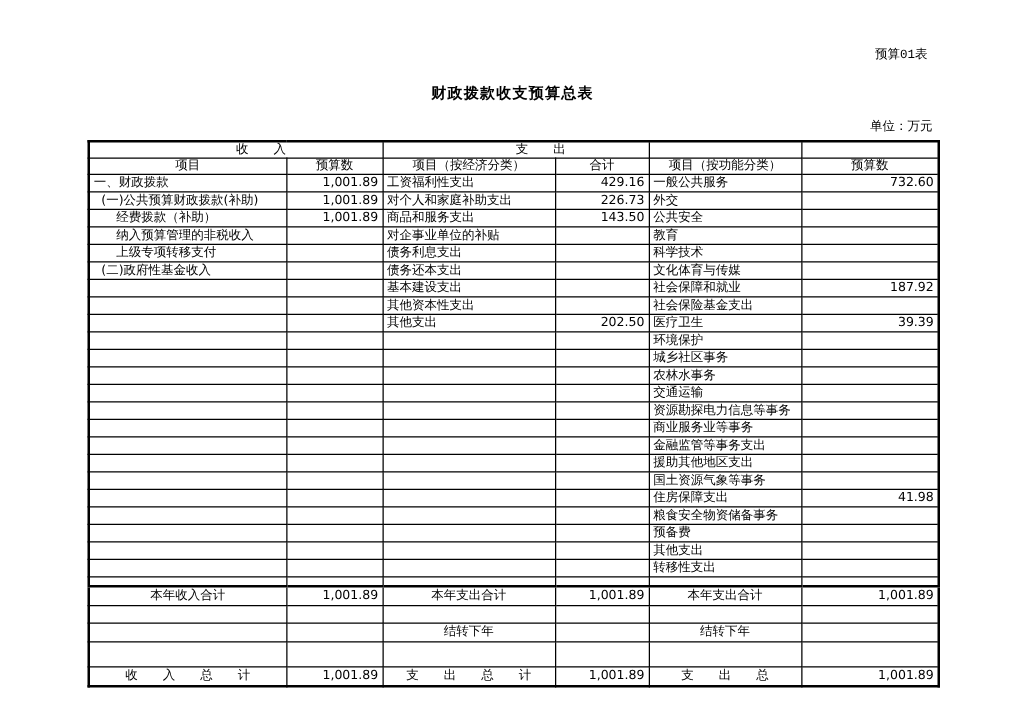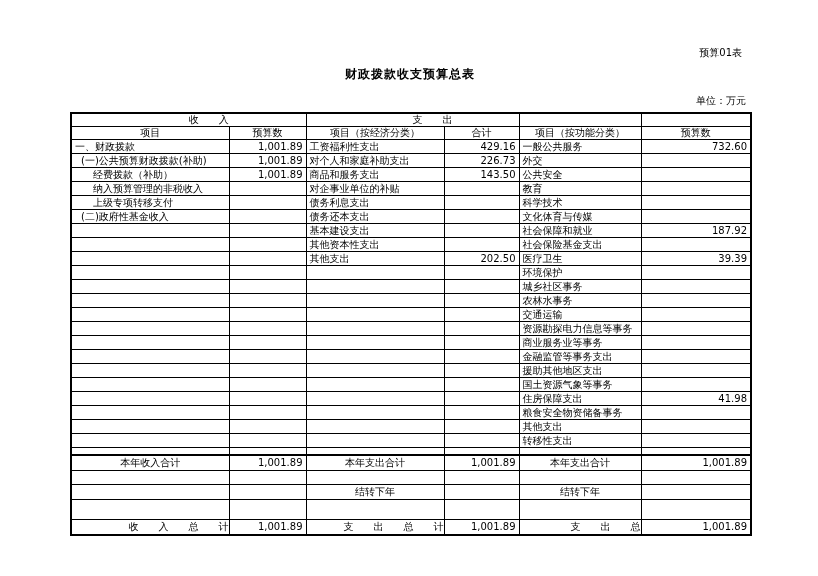--- a/index.html
+++ b/index.html
@@ -1,20 +1,20 @@
 <!DOCTYPE html>
 <html><head>
 <meta charset="utf-8">
 <style>
   html,body { margin:0; padding:0; }
   body {
     width:818px; height:576px; background:#ffffff; position:relative;
     font-family:"DejaVu Sans","Liberation Sans",sans-serif; color:#000;
   }
-  .corner-label { position:absolute; top:46px; right:76px; font-size:10px; }
+  .corner-label { position:absolute; top:36px; right:76px; font-size:10px;font-family:Liberation Mono, monospace; }
   .page-title  { position:absolute; top:66px; left:70px; width:680px;
                  text-align:center; font-size:12px; font-weight:bold; letter-spacing:1px; }
   .unit-label  { position:absolute; top:94px; right:72px; font-size:10px; }
 
   table.budget { position:absolute; left:70px; top:112px; width:680px;
                  border-collapse:collapse; table-layout:fixed;
                  border:2px solid #000; }
   td { border:1px solid #000; font-size:10px; height:13px; line-height:12px;
        padding:0; overflow:hidden; white-space:nowrap; }
   .hrow1 td { height:11px; text-align:center;padding-left:40px; }
@@ -22,21 +22,21 @@
   .item { text-align:left; padding-left:3px; }
   .ind1 { padding-left:9px; }
   .ind2 { padding-left:21px; }
   .num  { text-align:right; padding-right:3px; }
   .ctr  { text-align:center; }
   tr.sep td     { height:6px;  line-height:6px; }
   tr.totals td  { height:14px; border-top:2px solid #000; }
   tr.spacer1 td { height:13px; }
   tr.carry td   { height:14px; }
   tr.spacer2 td { height:19px; }
-  tr.grand td   { height:14px;text-align:right; }
+  tr.grand td   { height:14px; }
 </style>
 </head>
 <body>
 
 <div class="corner-label">预算01表</div>
 <div class="page-title">财政拨款收支预算总表</div>
 <div class="unit-label">单位：万元</div>
 
 <table class="budget">
   <colgroup>
@@ -220,20 +220,28 @@
         <td class="item"></td>
         <td class="num"></td>
         <td class="item">粮食安全物资储备事务</td>
         <td class="num"></td>
       </tr>
       <tr>
         <td class="item"></td>
         <td class="num"></td>
         <td class="item"></td>
         <td class="num"></td>
+        <td class="item">预备费</td>
+        <td class="num"></td>
+      </tr>
+      <tr>
+        <td class="item"></td>
+        <td class="num"></td>
+        <td class="item"></td>
+        <td class="num"></td>
         <td class="item">其他支出</td>
         <td class="num"></td>
       </tr>
       <tr>
         <td class="item"></td>
         <td class="num"></td>
         <td class="item"></td>
         <td class="num"></td>
         <td class="item">转移性支出</td>
         <td class="num"></td>

